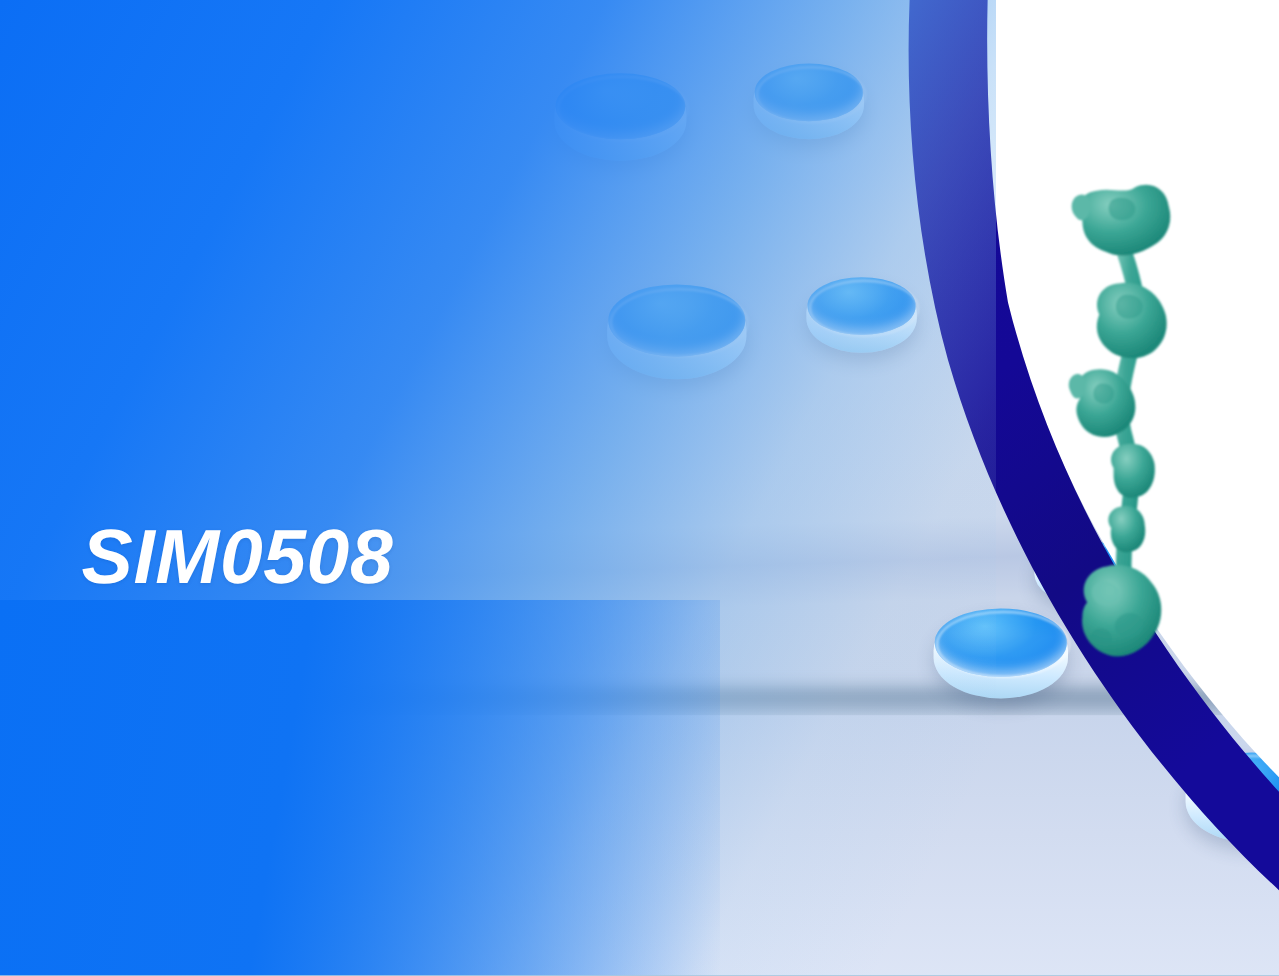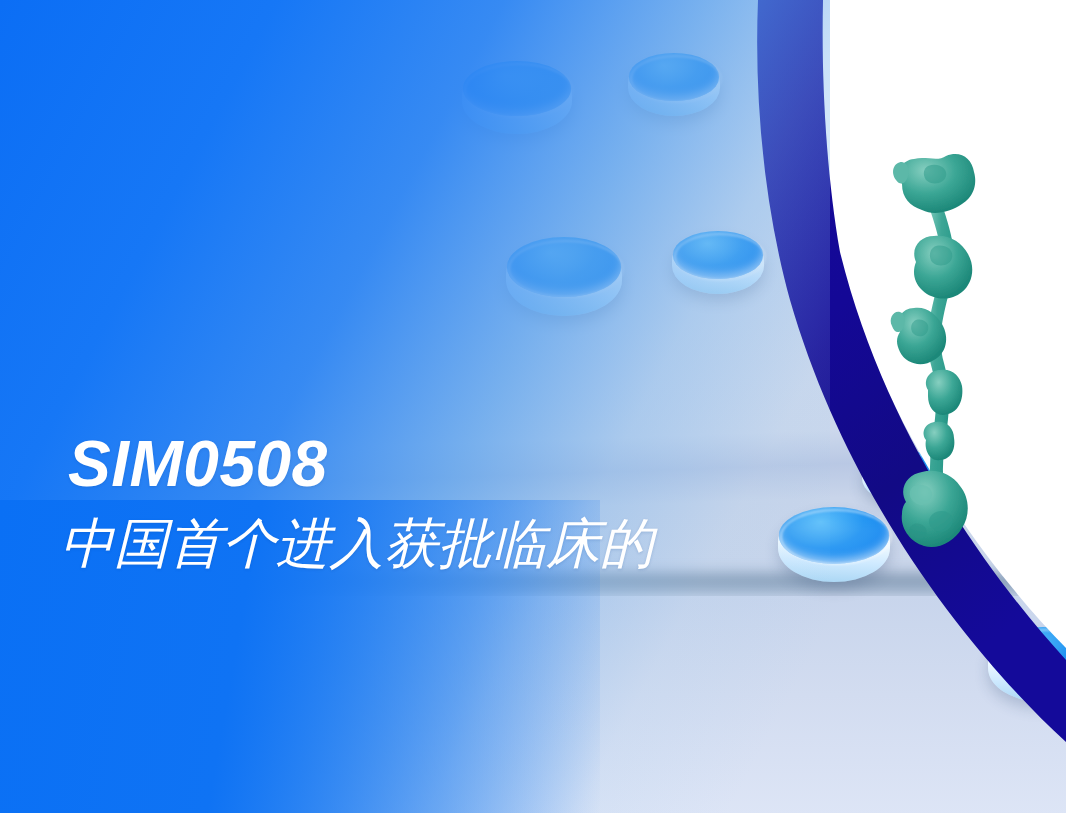--- a/index.html
+++ b/index.html
@@ -239,16 +239,15 @@
       <path d="M56,362 C66,358 76,366 72,374 C68,384 56,384 50,376 C47,370 51,364 56,362 Z" fill="#2d998a" opacity=".55"></path>
       <path d="M34,374 C42,372 48,378 46,384 C44,392 34,392 30,386 C28,380 30,376 34,374 Z" fill="#2a9486" opacity=".5"></path>
     </g>
   </svg>
 
   <div id="wash"></div>
   <div id="wash-bottom"></div>
 
   <div id="textblock">
     <div id="product-name">SIM0508</div>
-    <div class="subline">中国首个进入获批临床的</div>
   </div>
 
 </div>
 
 </body></html>

